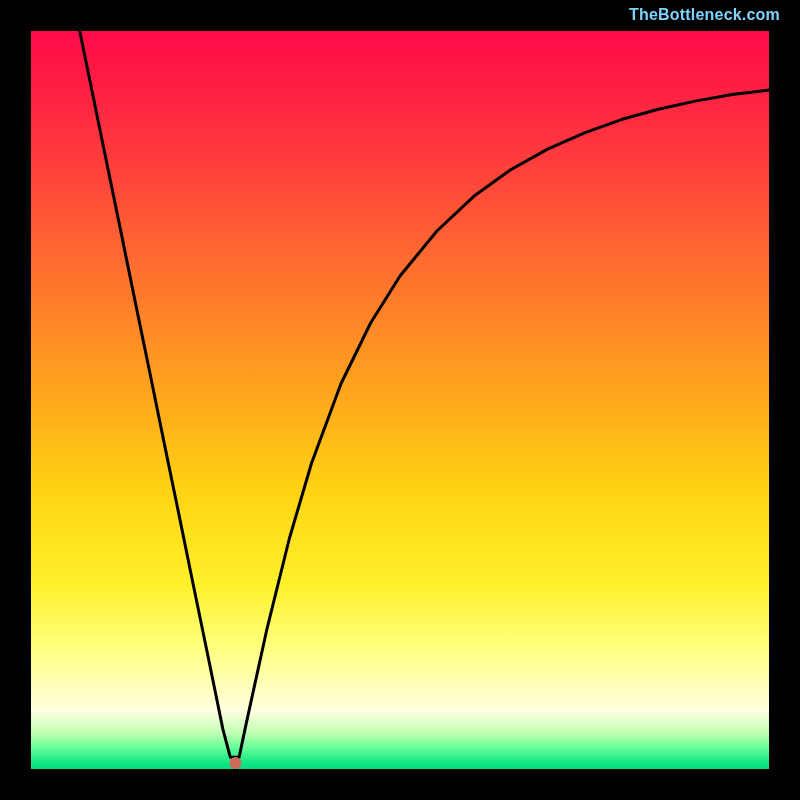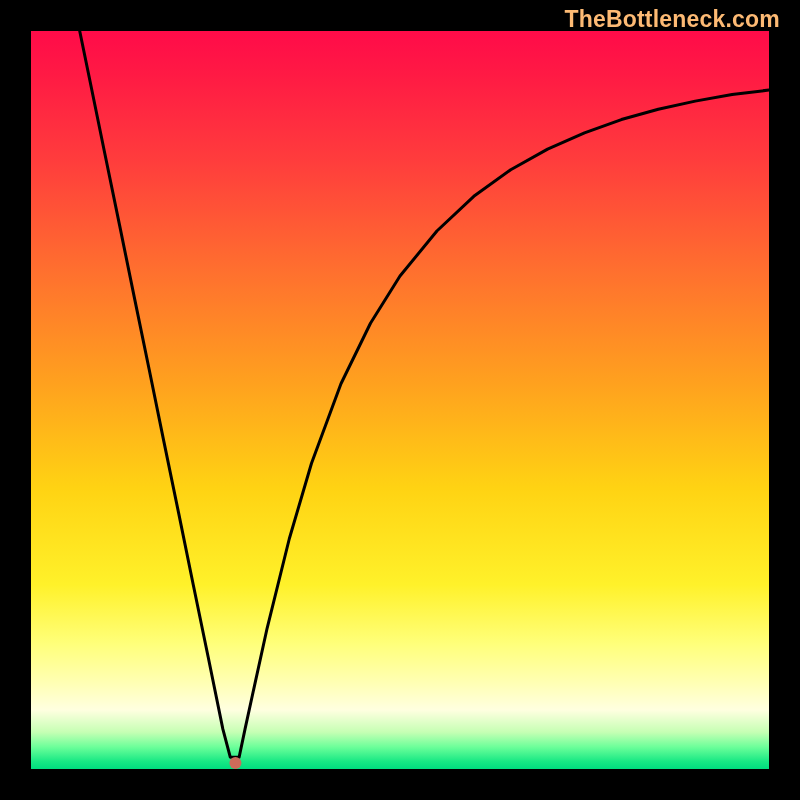--- a/index.html
+++ b/index.html
@@ -41,22 +41,22 @@
       #c6ffb4 95%,
       #6dff9a 97%,
       #17e884 99%,
       #00dd7f 100%
     );
   }
   .watermark {
     position: absolute;
     top: 6px;
     right: 20px;
-    color: #fdba74;
-    font-size: 23px;
+    color: #7dd3fc;
+    font-size: 16px;
     font-weight: 600;
     letter-spacing: 0.2px;
     user-select: none;
   }
   svg.overlay {
     position: absolute;
     left: 31px;
     top: 31px;
     width: 738px;
     height: 738px;

